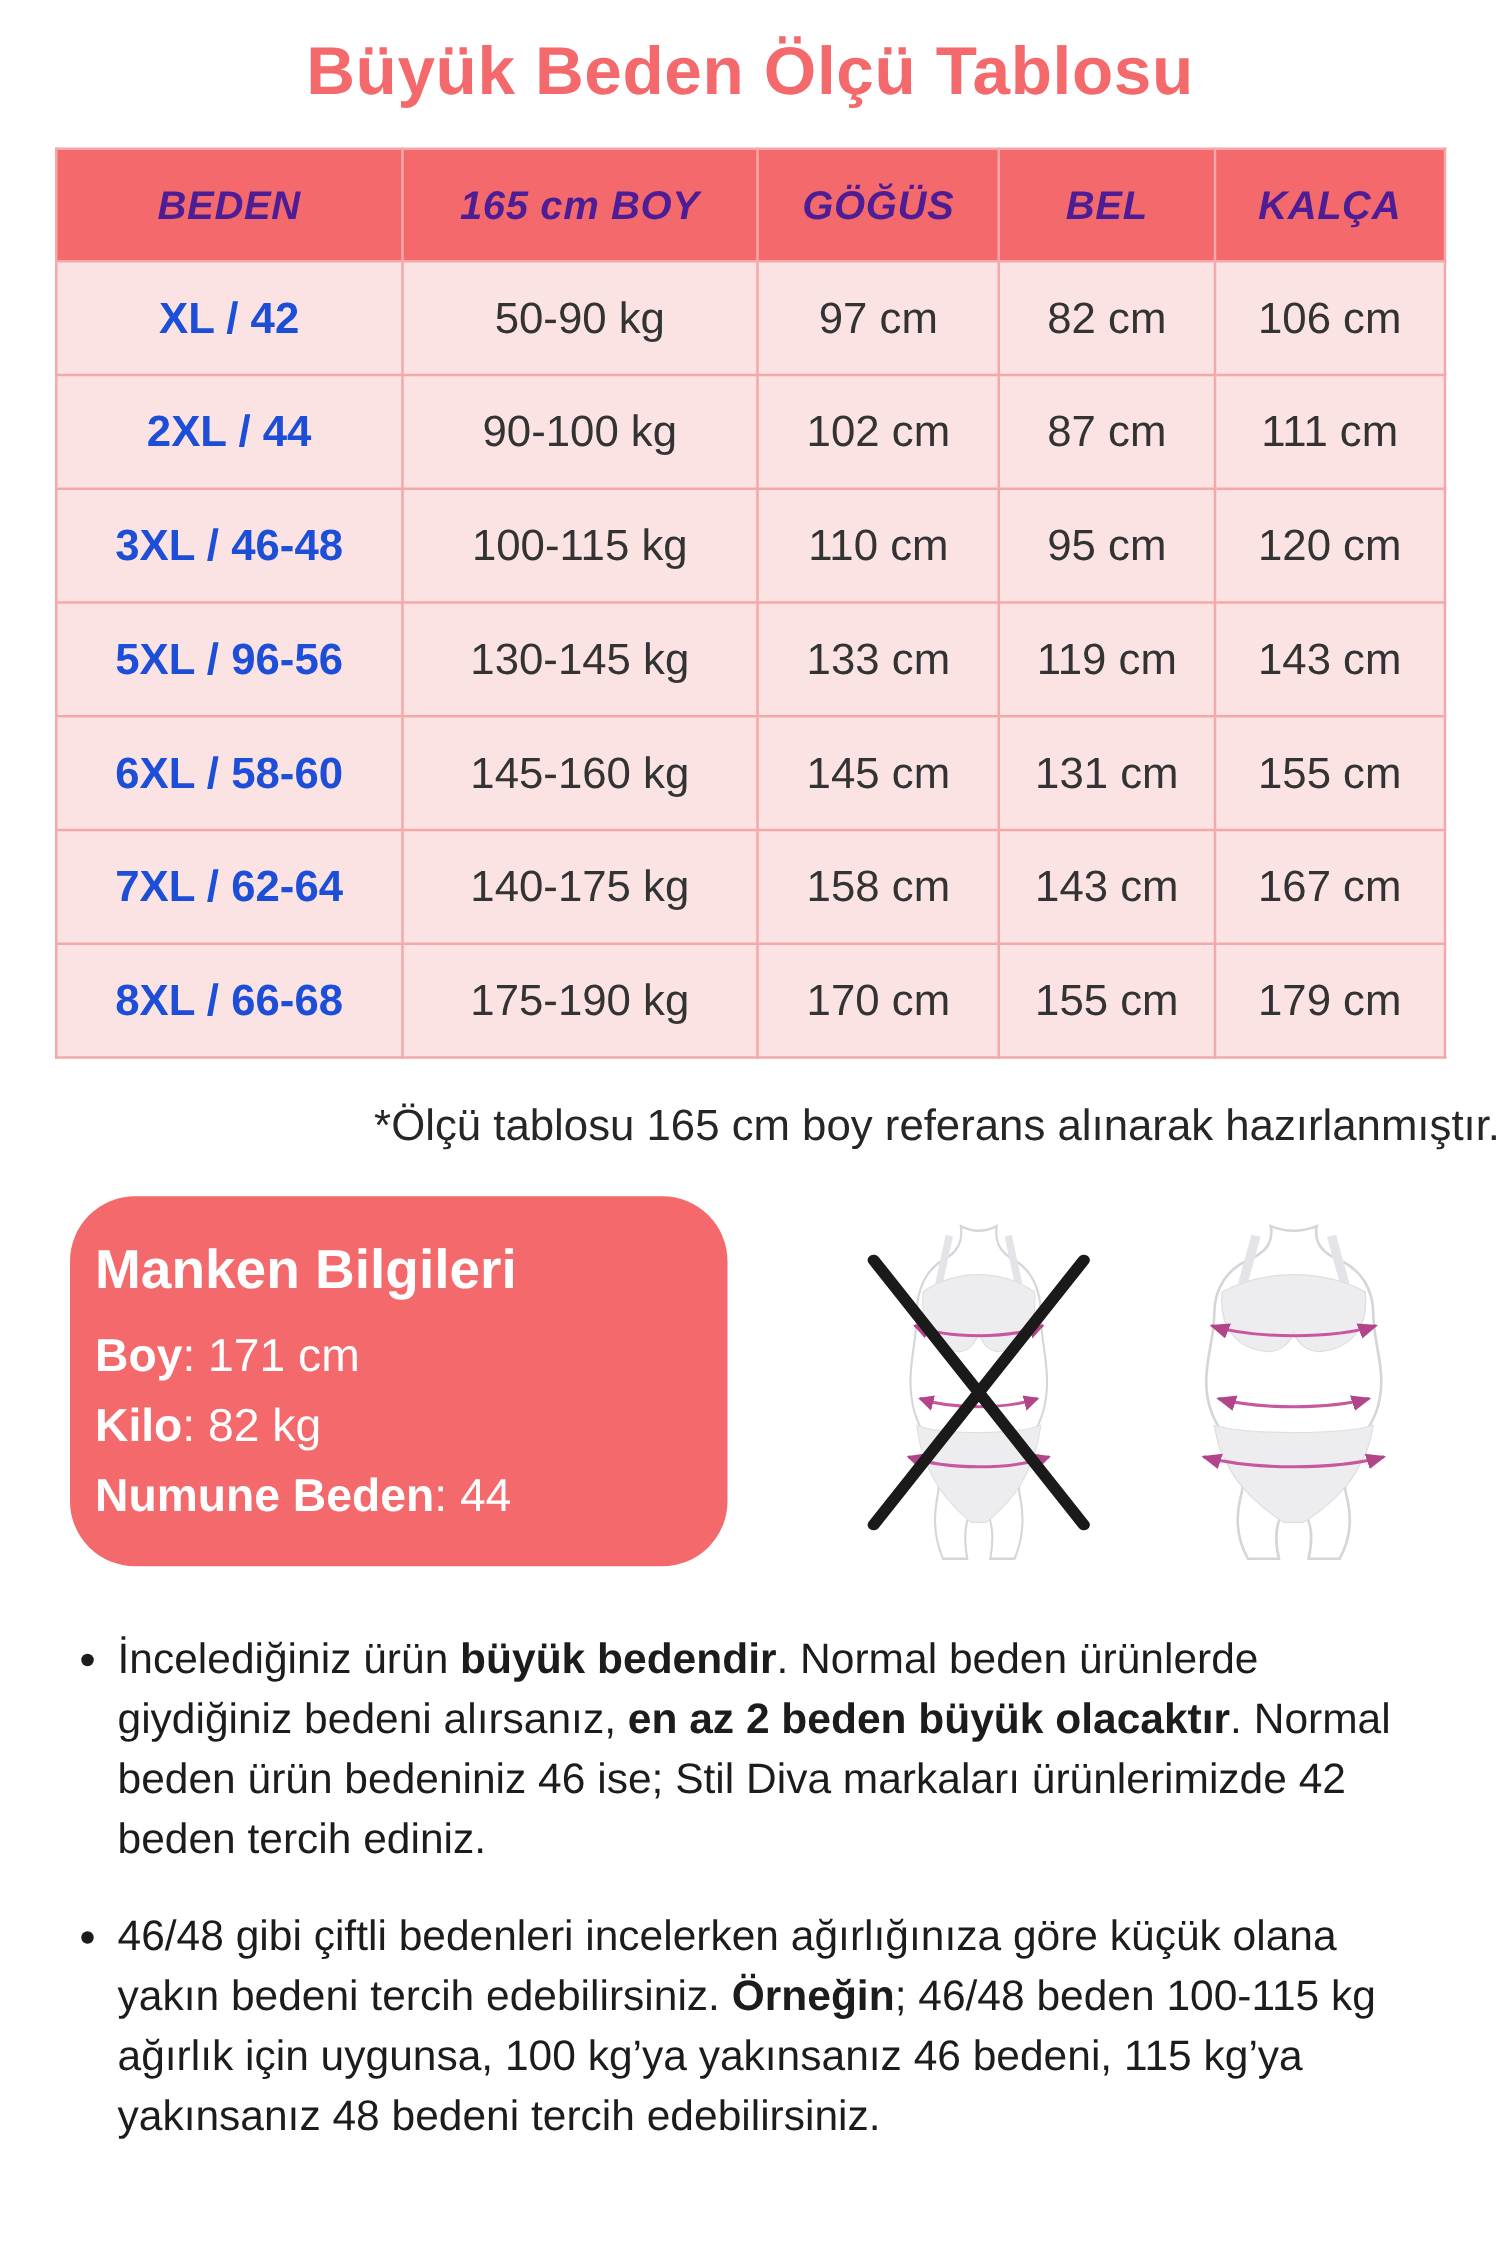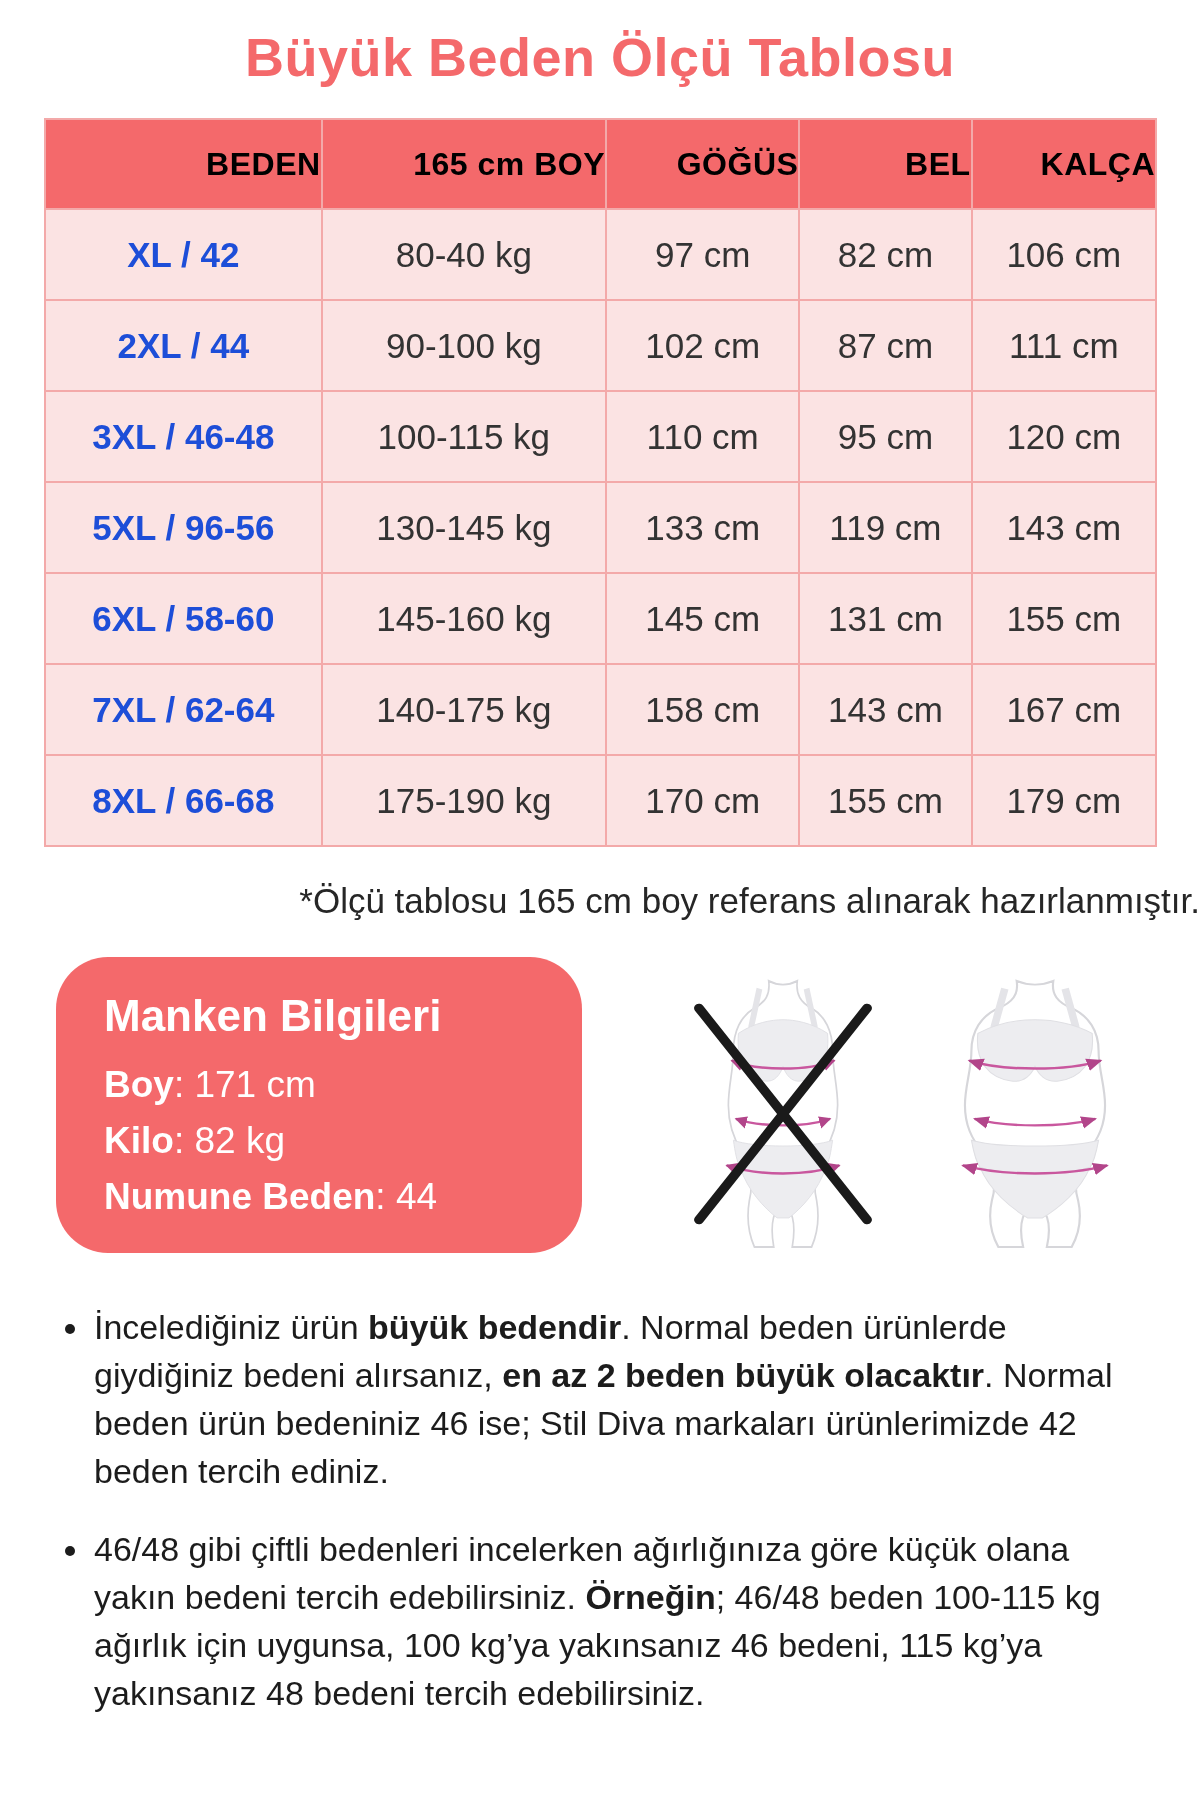--- a/index.html
+++ b/index.html
@@ -11,41 +11,41 @@
   .title{
     margin:26px 0 0;text-align:center;
     font-size:54px;font-weight:800;color:#f4696b;letter-spacing:.5px;
   }
   
   .size-table{
     margin:30px 0 0 44px;width:1113px;
     border-collapse:collapse;table-layout:fixed;
   }
   .size-table th{
-    height:88px;background:#f4696b;color:#000000;
+    height:88px;background:#f4696b;color:#4c1d95;
     font-size:32px;font-weight:700;letter-spacing:.5px;
-    border:2px solid #f3a9a9;padding:0;text-align:right;vertical-align:middle;
+    border:2px solid #f3a9a9;padding:0;text-align:center;vertical-align:middle;font-style:italic;
   }
   .size-table td{
     height:89px;background:#fbe3e3;color:#333333;
     font-size:35px;font-weight:400;
     border:2px solid #f3a9a9;padding:0;text-align:center;vertical-align:middle;
   }
   .size-table td.size-cell{font-weight:700;color:#1d4ed8;}
   
   .footnote{
     margin:34px 0 0;text-align:right;
     font-size:35px;color:#262626;
   }
   
   .info-row{display:flex;align-items:flex-start;margin:36px 0 0 56px;}
   .model-box{
     box-sizing:border-box;width:526px;height:296px;
     background:#f4696b;border-radius:52px;color:#ffffff;
-    padding:34px 46px 0 48px;
+    padding:34px 46px 0 20px;
   }
   .model-box h2{margin:0 0 20px;font-size:44px;font-weight:800;line-height:1.15;}
   .model-box p{margin:0 0 10px;font-size:37px;font-weight:400;line-height:46px;}
   .figures{display:flex;gap:58px;margin:20px 0 0 104px;align-items:flex-start;}
   .figure-svg{display:block;}
   .b{font-weight:700;}
   
   .notes{
     margin:50px 60px 0 58px;padding:0 0 0 34px;
     list-style:disc outside;
@@ -76,21 +76,21 @@
         <th>BEDEN</th>
         <th>165 cm BOY</th>
         <th>GÖĞÜS</th>
         <th>BEL</th>
         <th>KALÇA</th>
       </tr>
     </thead>
     <tbody>
       <tr>
         <td class="size-cell">XL / 42</td>
-        <td>80-40 kg</td>
+        <td>50-90 kg</td>
         <td>97 cm</td>
         <td>82 cm</td>
         <td>106 cm</td>
       </tr>
       <tr>
         <td class="size-cell">2XL / 44</td>
         <td>90-100 kg</td>
         <td>102 cm</td>
         <td>87 cm</td>
         <td>111 cm</td>

